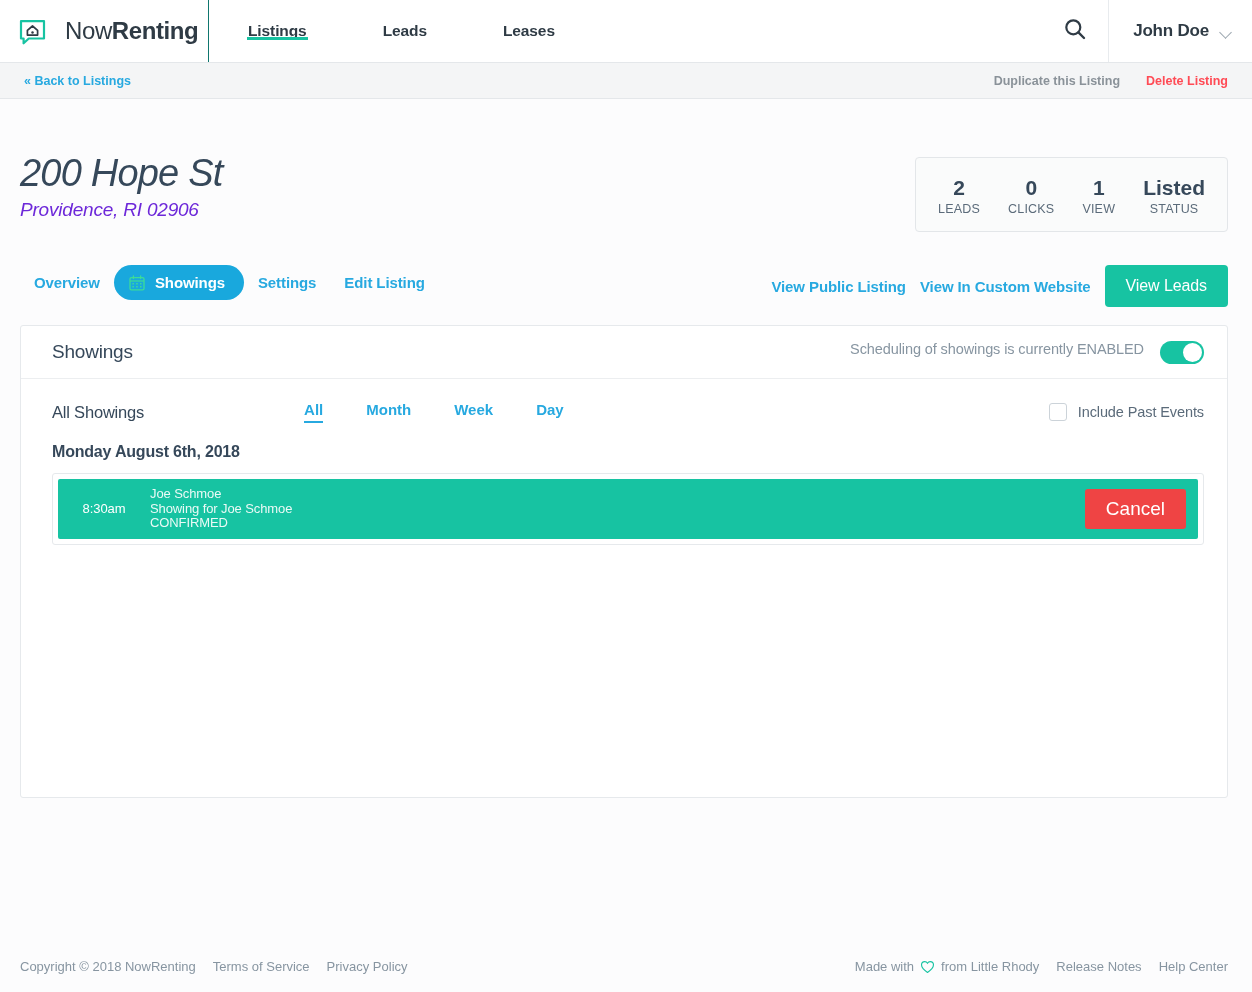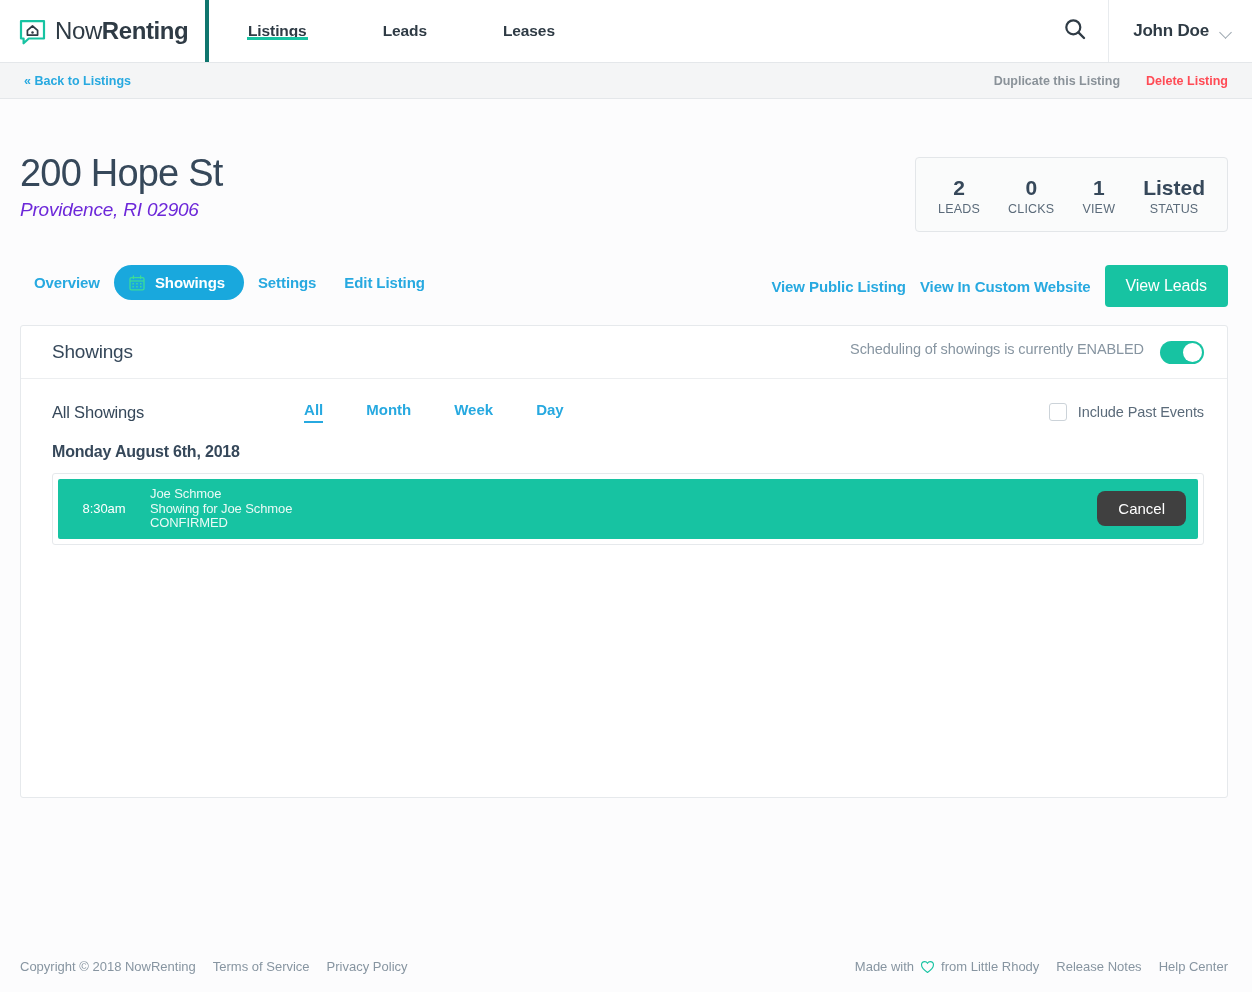--- a/index.html
+++ b/index.html
@@ -14,23 +14,23 @@
   
   .topnav {
     height: 63px; width: 1252px;
     background: #ffffff;
     border-bottom: 1px solid #e4e7ea;
     display: flex; align-items: stretch;
     position: relative;
   }
   .brand {
     width: 209px; min-width: 209px;
-    display: flex; align-items: center; gap: 9px;
+    display: flex; align-items: center; gap: 19px;
     padding-left: 19px;
-    border-right: 4px solid #0f766e;
+    border-right: 1px solid #0f766e;
   }
   .brand-mark { width: 27px; height: 27px; flex: 0 0 27px; }
   .brand-text {
     font-size: 24px; letter-spacing: -0.4px;
     color: #2f3b45; font-weight: 400; white-space: nowrap;
   }
   .brand-text b { font-weight: 700; }
 
   .mainnav { display: flex; align-items: center; padding-left: 25px; gap: 48px; }
   .navitem {
@@ -85,21 +85,21 @@
   .sub-action { font-size: 12.5px; font-weight: 700; color: #8a9299; cursor: pointer; }
   .sub-action.danger { color: #ff4b55; }
 
   
   .pagehead {
     width: 1252px; padding: 52px 24px 0 20px;
     display: flex; align-items: flex-start;
   }
   .title {
     font-size: 38px; font-weight: 400; color: #36485a;
-    letter-spacing: -0.8px; line-height: 44px;
+    letter-spacing: -0.8px; line-height: 44px; font-style: italic;
   }
   .subtitle {
     font-size: 19px; font-weight: 400; color: #6d28d9;
     letter-spacing: -0.2px; margin-top: 4px; font-style: italic;
   }
 
   .statbox {
     margin-left: auto; margin-top: 6px;
     border: 1px solid #e3e6e9; border-radius: 4px;
     background: #fafbfb;
@@ -198,23 +198,23 @@
     padding: 8px 12px 8px 0; min-height: 48px;
   }
   .event-time {
     width: 92px; min-width: 92px; text-align: center;
     font-size: 13px; color: #ffffff; letter-spacing: -0.1px;
   }
   .event-body { display: flex; flex-direction: column; gap: 0px; }
   .event-line { font-size: 13px; color: #eafaf6; line-height: 14.5px; letter-spacing: -0.1px; }
   .cancelbtn {
     margin-left: auto;
-    background: #404040; color: #ffffff;
-    border: none; border-radius: 8px;
-    font-size: 15px; padding: 9px 21px; cursor: pointer;
+    background: #ef4444; color: #ffffff;
+    border: none; border-radius: 3px;
+    font-size: 19px; padding: 9px 21px; cursor: pointer;
     font-family: "Liberation Sans", sans-serif;
   }
   .panel-filler { height: 252px; }
 
   
   .footer {
     position: absolute; left: 0; top: 941px;
     width: 1252px; height: 51px;
     display: flex; align-items: center;
     padding: 0 24px 0 20px;

